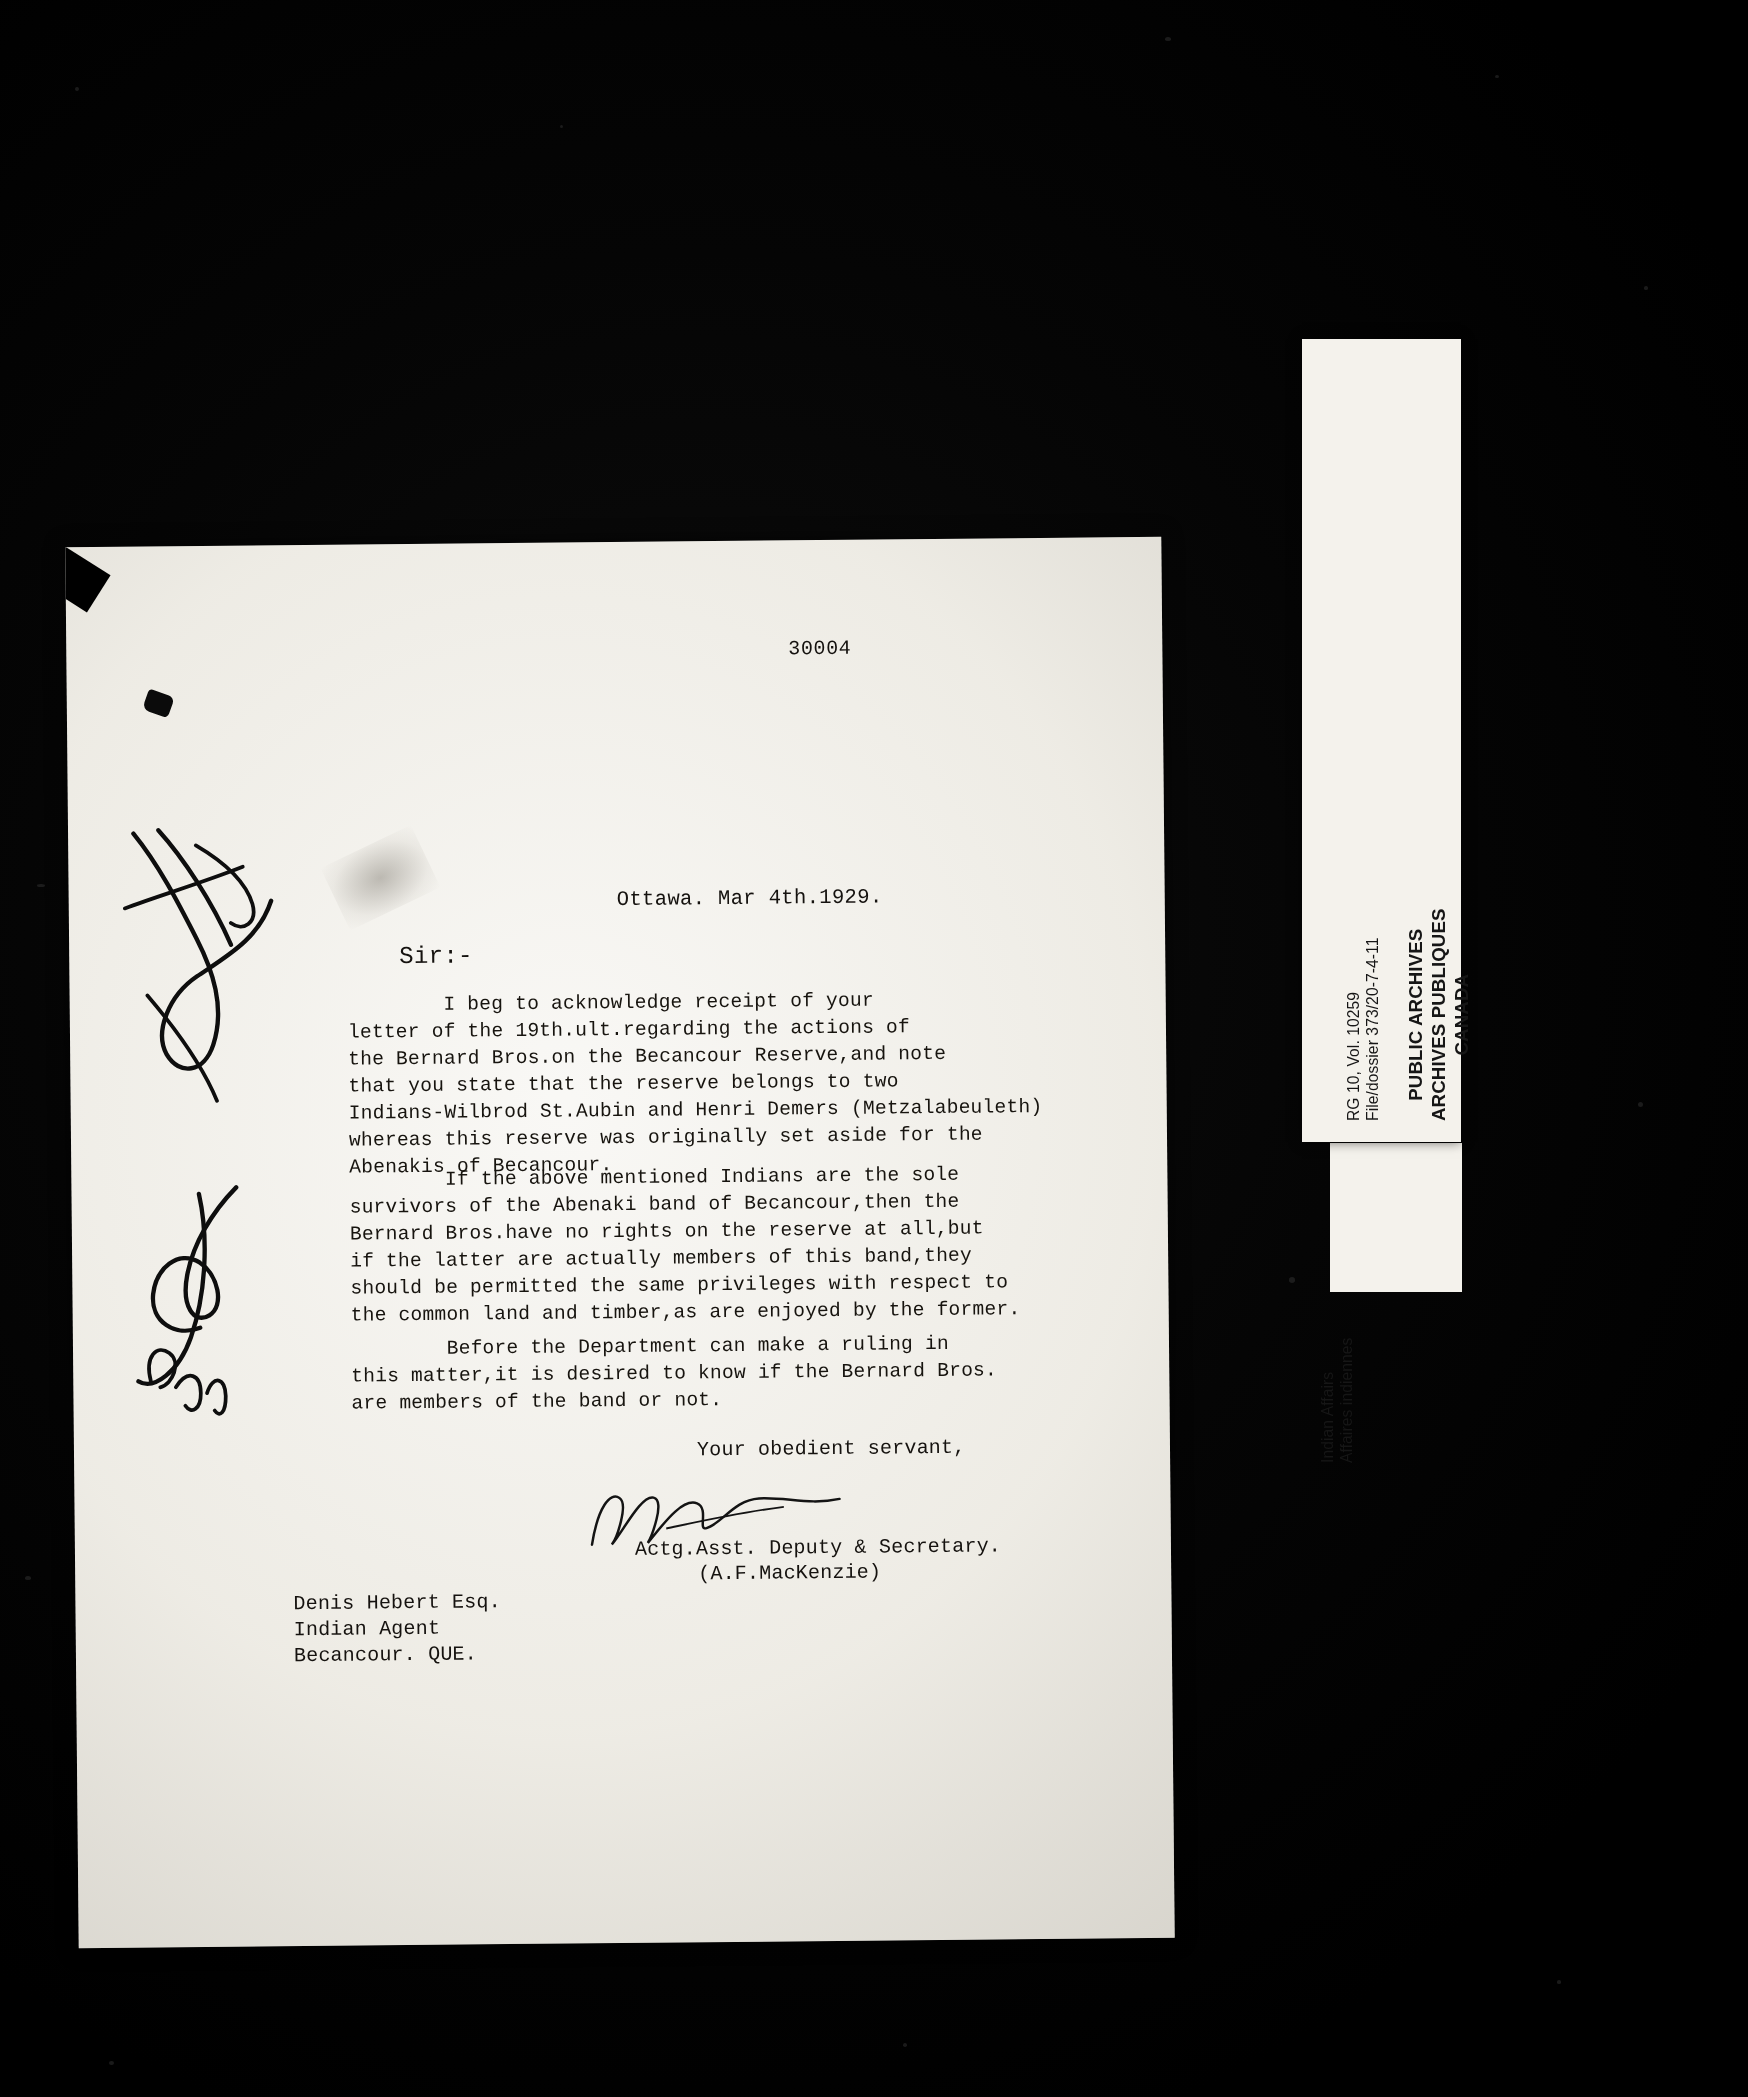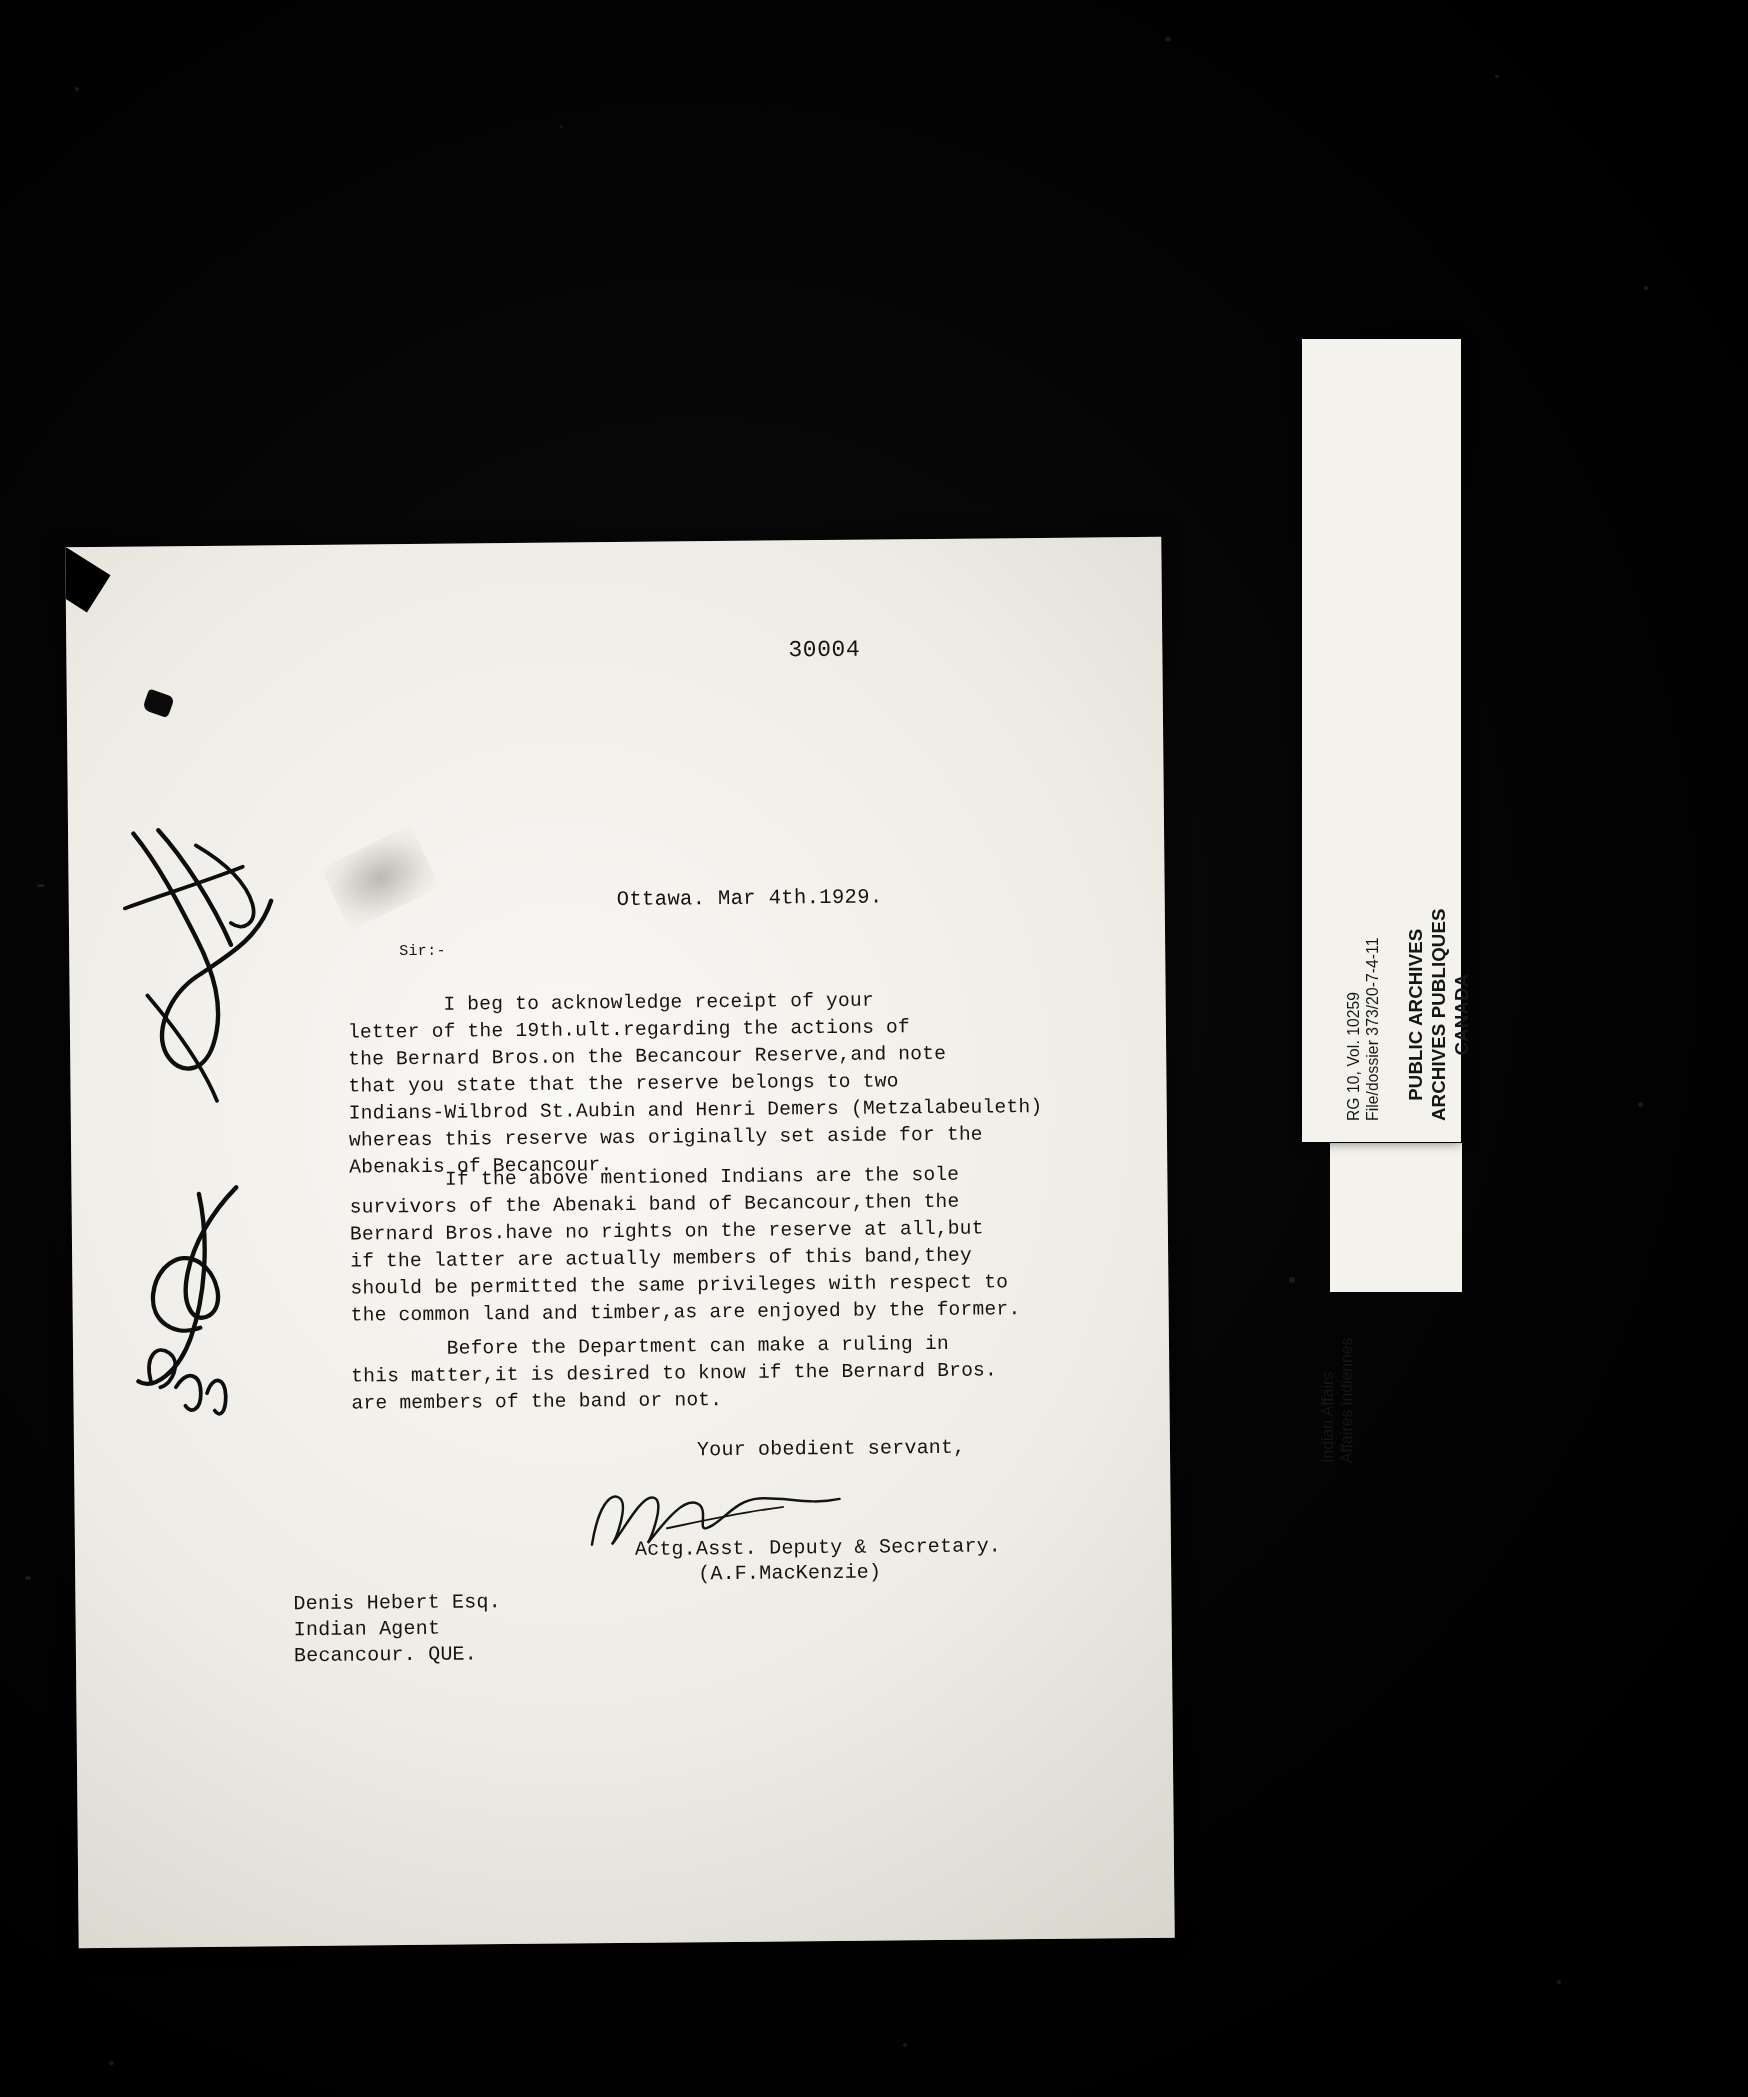--- a/index.html
+++ b/index.html
@@ -66,37 +66,37 @@
     position: absolute;
     inset: 0;
     font-family: "Liberation Mono", monospace;
     color: #15120f;
   }
 
   #doc-number {
     position: absolute;
     left: 722px;
     top: 97px;
-    font-size: 23px;
+    font-size: 20px;
     letter-spacing: 0.6px;
   }
 
   #dateline {
     position: absolute;
     left: 548px;
     top: 346px;
     font-size: 20.6px;
     letter-spacing: 0.3px;
   }
 
   #salutation {
     position: absolute;
     left: 330px;
     top: 399px;
-    font-size: 15px;
+    font-size: 24px;
     letter-spacing: 0.3px;
   }
 
   .body-para {
     position: absolute;
     font-size: 19.6px;
     line-height: 27px;
     letter-spacing: 0.2px;
     white-space: pre-wrap;
     color: #17140f;

